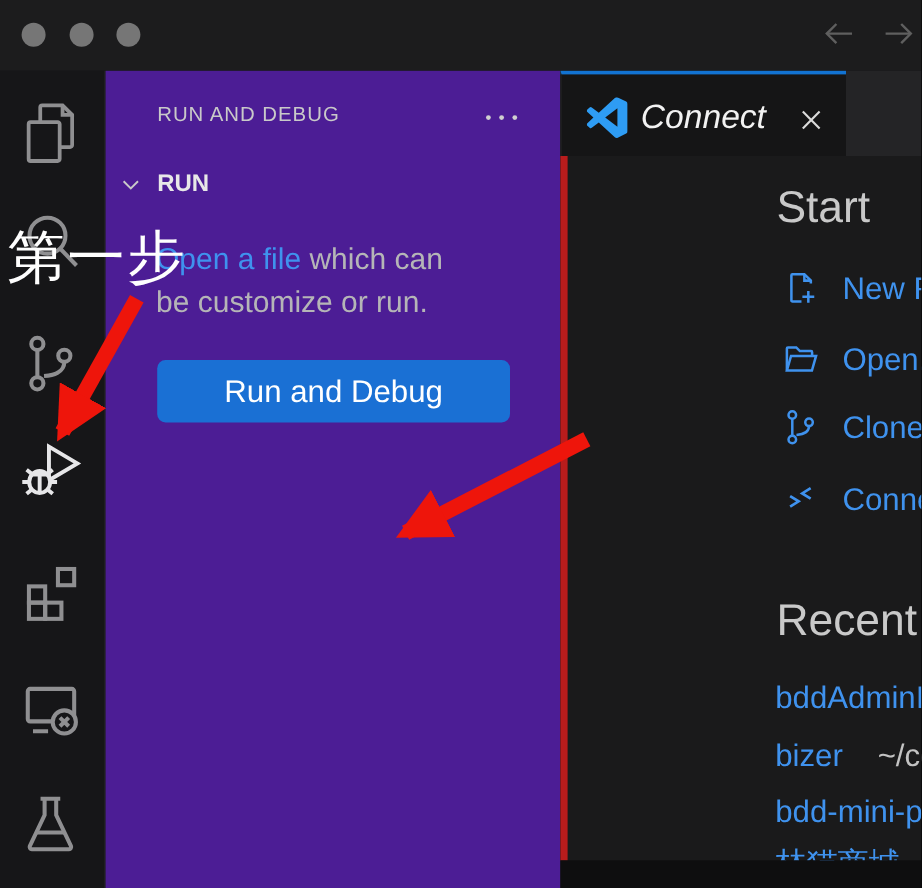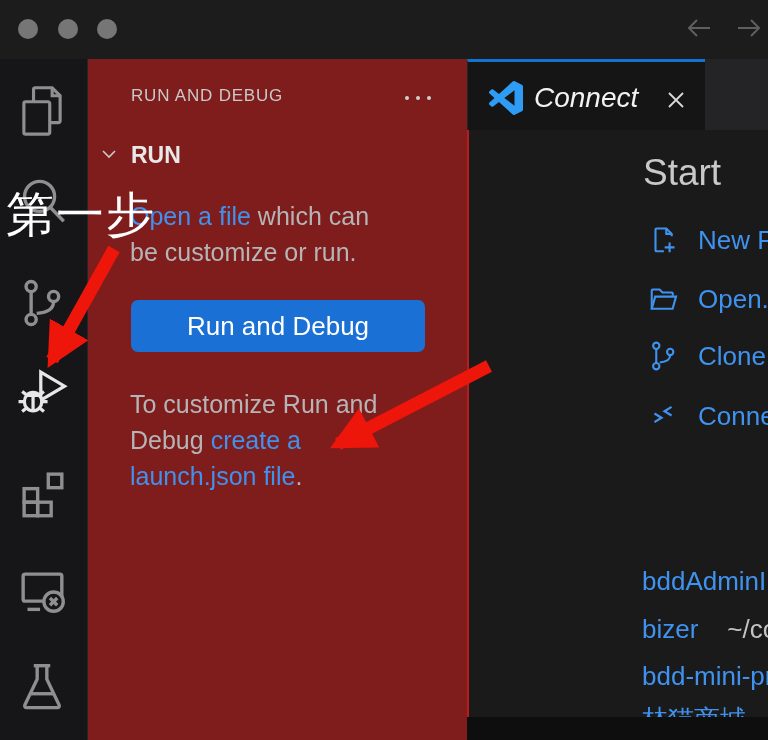--- a/index.html
+++ b/index.html
@@ -14,42 +14,42 @@
   .light{position:absolute;top:19px;width:20px;height:20px;border-radius:50%;background:#767676;}
   .light.l1{left:18px}.light.l2{left:58px}.light.l3{left:97px}
   .navbtn{position:absolute;top:15px;width:28px;height:26px;color:#5f5f5f;}
   .navbtn.back{left:685px}.navbtn.fwd{left:735px}
   
   .activitybar{position:absolute;left:0;top:59px;width:88px;height:681px;background:#161618;border-right:1px solid #262628;box-sizing:border-box;}
   .actitem{position:absolute;left:13px;width:58px;height:58px;color:#8f8f91;}
   .actitem svg{width:100%;height:100%;}
   .actitem.active{color:#e6e6e8;}
   
-  .sidebar{position:absolute;left:88px;top:59px;width:379px;height:681px;background:#7f1d1d;}
+  .sidebar{position:absolute;left:88px;top:59px;width:379px;height:681px;background:#4c1d95;}
   .sb-title{position:absolute;left:43px;top:27px;font-size:17px;letter-spacing:.8px;color:#c9c9c9;}
   .more{position:absolute;left:315px;top:33px;width:30px;height:12px;color:#d0d0d0;}
   .chev{position:absolute;left:10px;top:84px;width:22px;height:22px;color:#c9c9c9;}
-  .sb-section{position:absolute;left:43px;top:83px;font-size:23px;font-weight:bold;color:#e8e8e8;}
+  .sb-section{position:absolute;left:43px;top:83px;font-size:20px;font-weight:bold;color:#e8e8e8;}
   .para{position:absolute;left:42px;width:310px;font-size:25px;line-height:36px;color:#b5b5b7;}
   .para .lnk{color:#3f92ee;}
   .p1{top:139px}.p2{top:327px}.p3{top:462px}
   .runbtn{
     position:absolute;left:43px;top:241px;width:294px;height:52px;border:none;border-radius:7px;
     background:#1a70d4;color:#fff;font-size:26px;font-family:inherit;cursor:pointer;
   }
   
   .tabstrip-empty{position:absolute;left:705px;top:59px;width:63px;height:71px;background:#242426;}
   .tab{
     position:absolute;left:467px;top:59px;width:238px;height:71px;background:#151516;
     border-top:3px solid #1273d2;box-sizing:border-box;border-left:1px solid #242426;
   }
   .tab .logo{position:absolute;left:21px;top:19px;width:34px;height:34px;}
   .tab .tabtitle{position:absolute;left:66px;top:20px;font-size:28px;font-style:italic;color:#f2f2f2;}
   .tab .close{position:absolute;left:196px;top:26px;width:24px;height:24px;color:#dadada;cursor:pointer;}
-  .editor{position:absolute;left:467px;top:130px;width:301px;height:587px;background:#1a1a1b;overflow:hidden;border-left:2px solid #b91c1c;box-sizing:border-box;}
+  .editor{position:absolute;left:467px;top:130px;width:301px;height:587px;background:#1a1a1b;overflow:hidden;border-left:6px solid #b91c1c;box-sizing:border-box;}
   .bottomstrip{position:absolute;left:467px;top:717px;width:301px;height:23px;background:#0e0e0f;}
   .wh{position:absolute;left:174px;font-size:37px;color:#c9c9c9;}
   .wh.start{top:22px}.wh.recent{top:366px}
   .wlink-row{position:absolute;left:176px;display:flex;align-items:center;gap:17px;white-space:nowrap;}
   .wlink-row .wicon{width:36px;height:36px;color:#3f92ee;flex:none;}
   .wlink-row .wtext{font-size:26px;color:#3f92ee;cursor:pointer;}
   .r1{top:92px}.r2{top:151px}.r3{top:208px}.r4{top:268px}
   .recent-row{position:absolute;left:173px;display:flex;gap:29px;white-space:nowrap;font-size:26px;}
   .recent-row .rname{color:#3f92ee;cursor:pointer;}
   .recent-row .rpath{color:#c3c3c3;}
@@ -159,25 +159,20 @@
     </span>
     <div class="sb-section">RUN</div>
 
     <div class="para p1">
       <div><span class="lnk">Open a file</span><span> which can</span></div>
       <div>be customize or run.</div>
     </div>
 
     <button class="runbtn">Run and Debug</button>
 
-    <div class="para p2">
-      <div>To customize Run and</div>
-      <div><span>Debug </span><span class="lnk">create a</span></div>
-      <div><span class="lnk">launch.json file</span><span>.</span></div>
-    </div>
 
     <div class="para p3">
     </div>
   </div>
 
   <div class="tabstrip-empty"></div>
   <div class="tab">
     <span class="logo">
       <svg viewBox="0 0 24 24" fill="#2e9cf4">
           <path d="M23.15 2.587L18.21.21a1.494 1.494 0 0 0-1.705.29l-9.46 8.63-4.12-3.128a.999.999 0 0 0-1.276.057L.327 7.261A1 1 0 0 0 .326 8.74L3.899 12 .326 15.26a1 1 0 0 0 .001 1.479L1.65 17.94a.999.999 0 0 0 1.276.057l4.12-3.128 9.46 8.63a1.492 1.492 0 0 0 1.704.29l4.942-2.377A1.5 1.5 0 0 0 24 20.06V3.939a1.5 1.5 0 0 0-.85-1.352zm-5.146 14.861L10.826 12l7.178-5.448v10.896z"></path>
@@ -231,20 +226,21 @@
     <div class="wlink-row r4">
       <span class="wicon">
         <svg viewBox="0 0 24 24" fill="none" stroke="currentColor" stroke-width="1.5">
           <path d="M6.3 10.3l4.7 2.9-4.7 2.9"></path>
           <path d="M17.7 5.9l-4.7 2.9 4.7 2.9"></path>
         </svg>
       </span>
       <span class="wtext">Connect to...</span>
     </div>
 
+    <div class="wh recent">Recent</div>
 
     <div class="recent-row rr1">
       <span class="rname">bddAdminImage</span>
       <span class="rpath"></span>
     </div>
     <div class="recent-row rr2">
       <span class="rname">bizer</span>
       <span class="rpath">~/code</span>
     </div>
     <div class="recent-row rr3">

